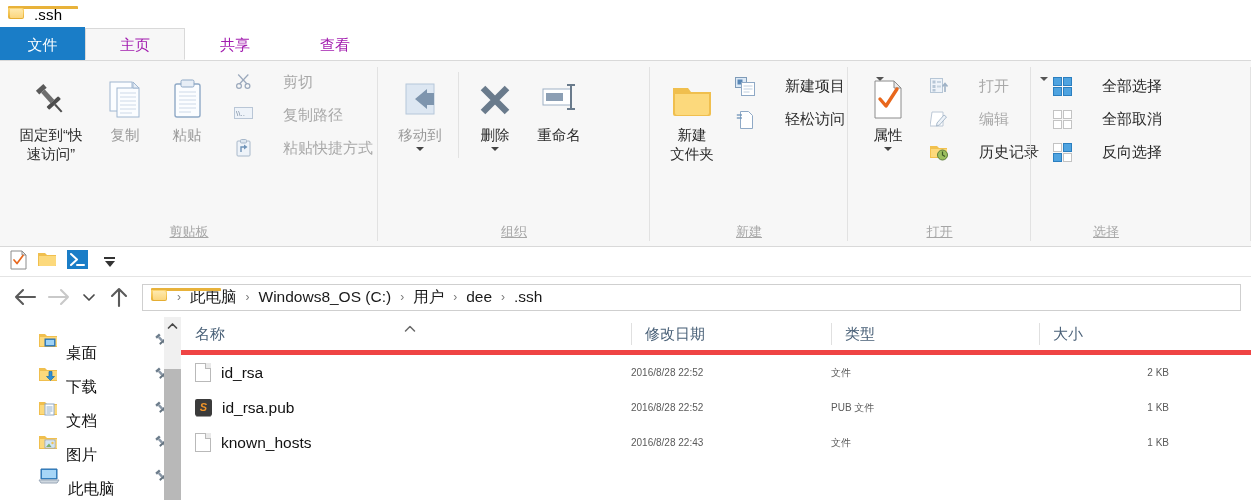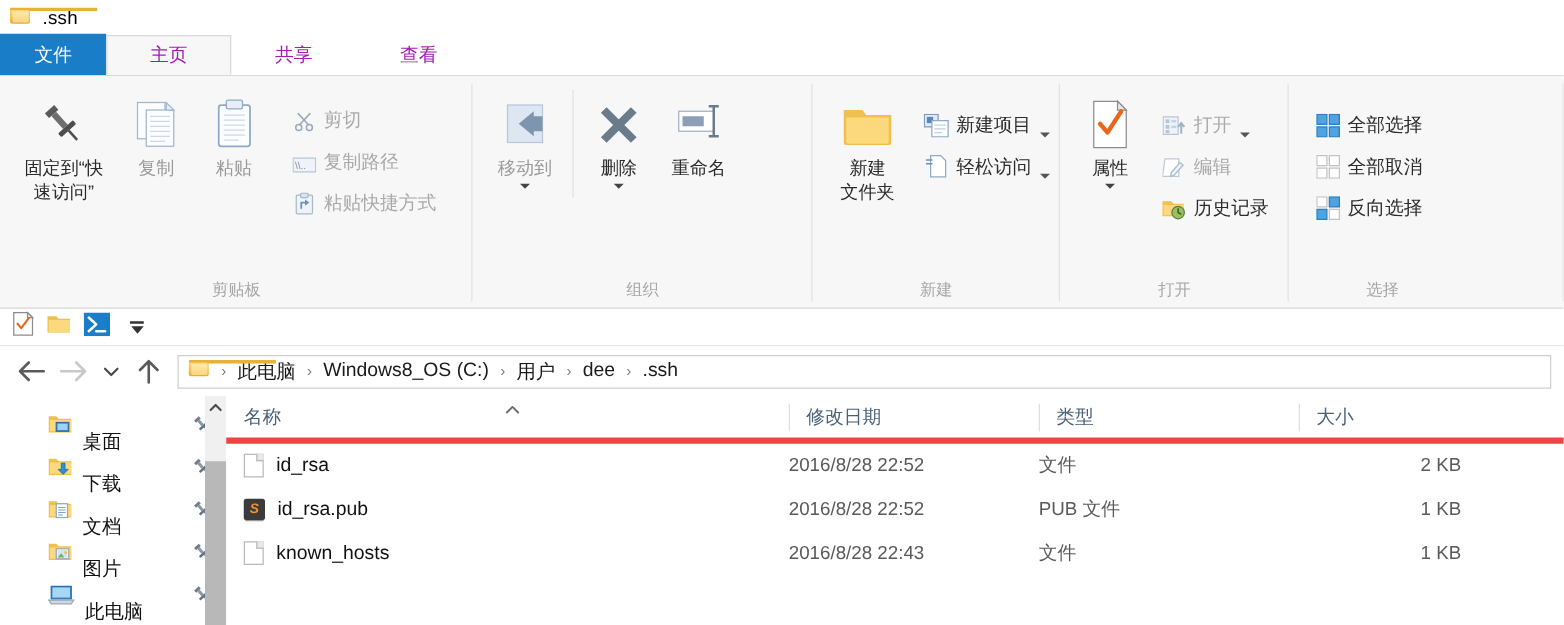--- a/index.html
+++ b/index.html
@@ -62,21 +62,21 @@
 
   
   .ribbon {
     position: relative; height: 186px; background: #f7f7f7;
     border-bottom: 1px solid #d9d9d9; display: flex;
   }
   .group { position: relative; height: 186px; display: flex; flex-direction: column; }
   .group-body { flex: 1; display: flex; align-items: flex-start; padding-top: 7px; }
   .group-label {
     height: 26px; line-height: 22px; text-align: center;
-    font-size: 13px; color: #a6a6a6;
+    font-size: 13px; color: #a6a6a6; text-decoration: underline;
   }
   .group:after {
     content: ""; position: absolute; right: 0; top: 6px;
     width: 1px; height: 174px; background: #e2e2e2;
   }
 
   
   .big-btn {
     width: 74px; min-width: 60px; display: flex; flex-direction: column;
     align-items: center; padding-top: 6px; cursor: default; text-align: center;
@@ -86,22 +86,22 @@
   .big-btn .lbl.dim { color: #9a9a9a; }
   .big-btn .caret {
     width: 0; height: 0; margin-top: 2px;
     border-left: 4px solid transparent; border-right: 4px solid transparent;
     border-top: 4px solid #444;
   }
 
   
   .small-col { display: flex; flex-direction: column; padding-top: 5px; }
   .small-btn {
-    display: flex; align-items: flex-end; height: 33px; padding: 0 4px;
-    cursor: default; white-space: nowrap;
+    display: flex; align-items: flex-start; height: 33px; padding: 0 4px;
+    cursor: default; white-space: nowrap; gap: 24px;
   }
   .small-btn .sglyph { width: 26px; display:flex; align-items:center; justify-content:center; }
   .small-btn .slbl { font-size: 15px; color: #2b2b2b; margin-left: 3px; }
   .small-btn .slbl.dim { color: #a9a9a9; }
   .small-btn .scaret {
     width: 0; height: 0; margin-left: 7px;
     border-left: 4px solid transparent; border-right: 4px solid transparent;
     border-top: 4px solid #555;
   }
 
@@ -163,21 +163,21 @@
   }
   .col-head .ch + .ch:before {
     content: ""; position: absolute; left: 0; top: 8px; width: 1px; height: 22px; background: #e0e0e0;
   }
   .sort-ind {
     position: absolute; left: 222px; top: 2px; width: 14px; text-align: center;
   }
   .row { height: 35px; display: flex; align-items: center; cursor: default; }
   .c-name { display: flex; align-items: center; padding-left: 14px; }
   .c-name .fname { font-size: 15.5px; color: #111; margin-left: 10px; }
-  .cell { font-size: 15px; color: #5a5a5a; }
+  .cell { font-size: 10px; color: #5a5a5a; }
 
   .doc-icon { width: 16px; height: 19px; position: relative; }
   .doc-icon .pg {
     position: absolute; inset: 0; background: #fff; border: 1px solid #b9b9b9;
   }
   .doc-icon .corner {
     position: absolute; right: 0; top: 0; width: 6px; height: 6px;
     background: #e9e9e9; border-left: 1px solid #b9b9b9; border-bottom: 1px solid #b9b9b9;
   }
   .sub-icon {

